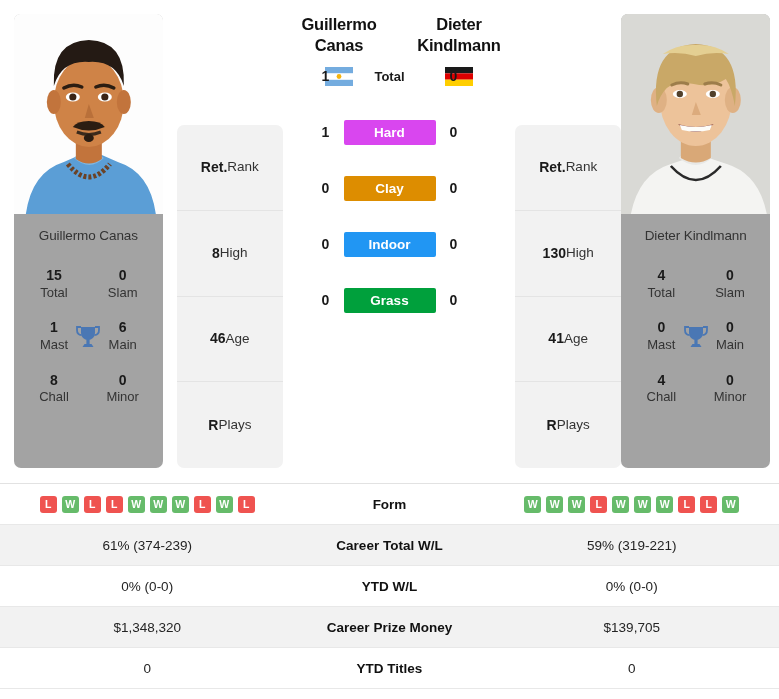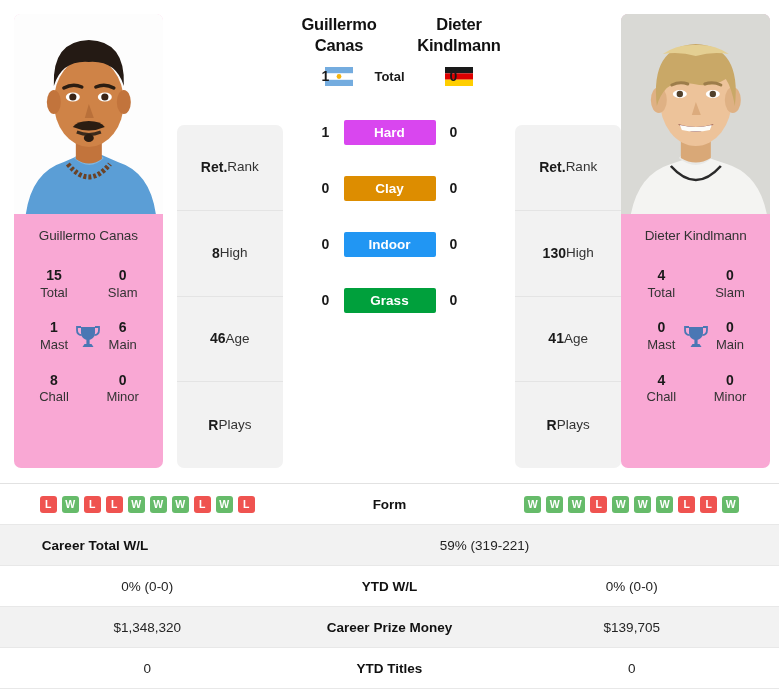--- a/index.html
+++ b/index.html
@@ -19,21 +19,21 @@
     display: flex;
     align-items: flex-start;
   }
 
   
   .player-card {
     width: 165px;
     margin-top: 14px;
     border-radius: 7px;
     overflow: hidden;
-    background: #f9a8d4;
+    background: #a3a3a3;
     height: 454px;
   }
   .player-card.left { margin-left: 14px; }
   .player-card.right { margin-right: 9px; margin-left: 0; }
 
   .photo {
     width: 100%;
     height: 200px;
     position: relative;
     overflow: hidden;
@@ -497,20 +497,21 @@
           <span class="fb W">W</span>
           <span class="fb W">W</span>
           <span class="fb W">W</span>
           <span class="fb L">L</span>
           <span class="fb L">L</span>
           <span class="fb W">W</span>
         </div>
       </div>
     </div>
     <div class="stat-row shaded">
+      <div class="stat-cell">61% (374-239)</div>
       <div class="stat-cell mid">Career Total W/L</div>
       <div class="stat-cell">59% (319-221)</div>
     </div>
     <div class="stat-row">
       <div class="stat-cell">0% (0-0)</div>
       <div class="stat-cell mid">YTD W/L</div>
       <div class="stat-cell">0% (0-0)</div>
     </div>
     <div class="stat-row shaded">
       <div class="stat-cell">$1,348,320</div>

